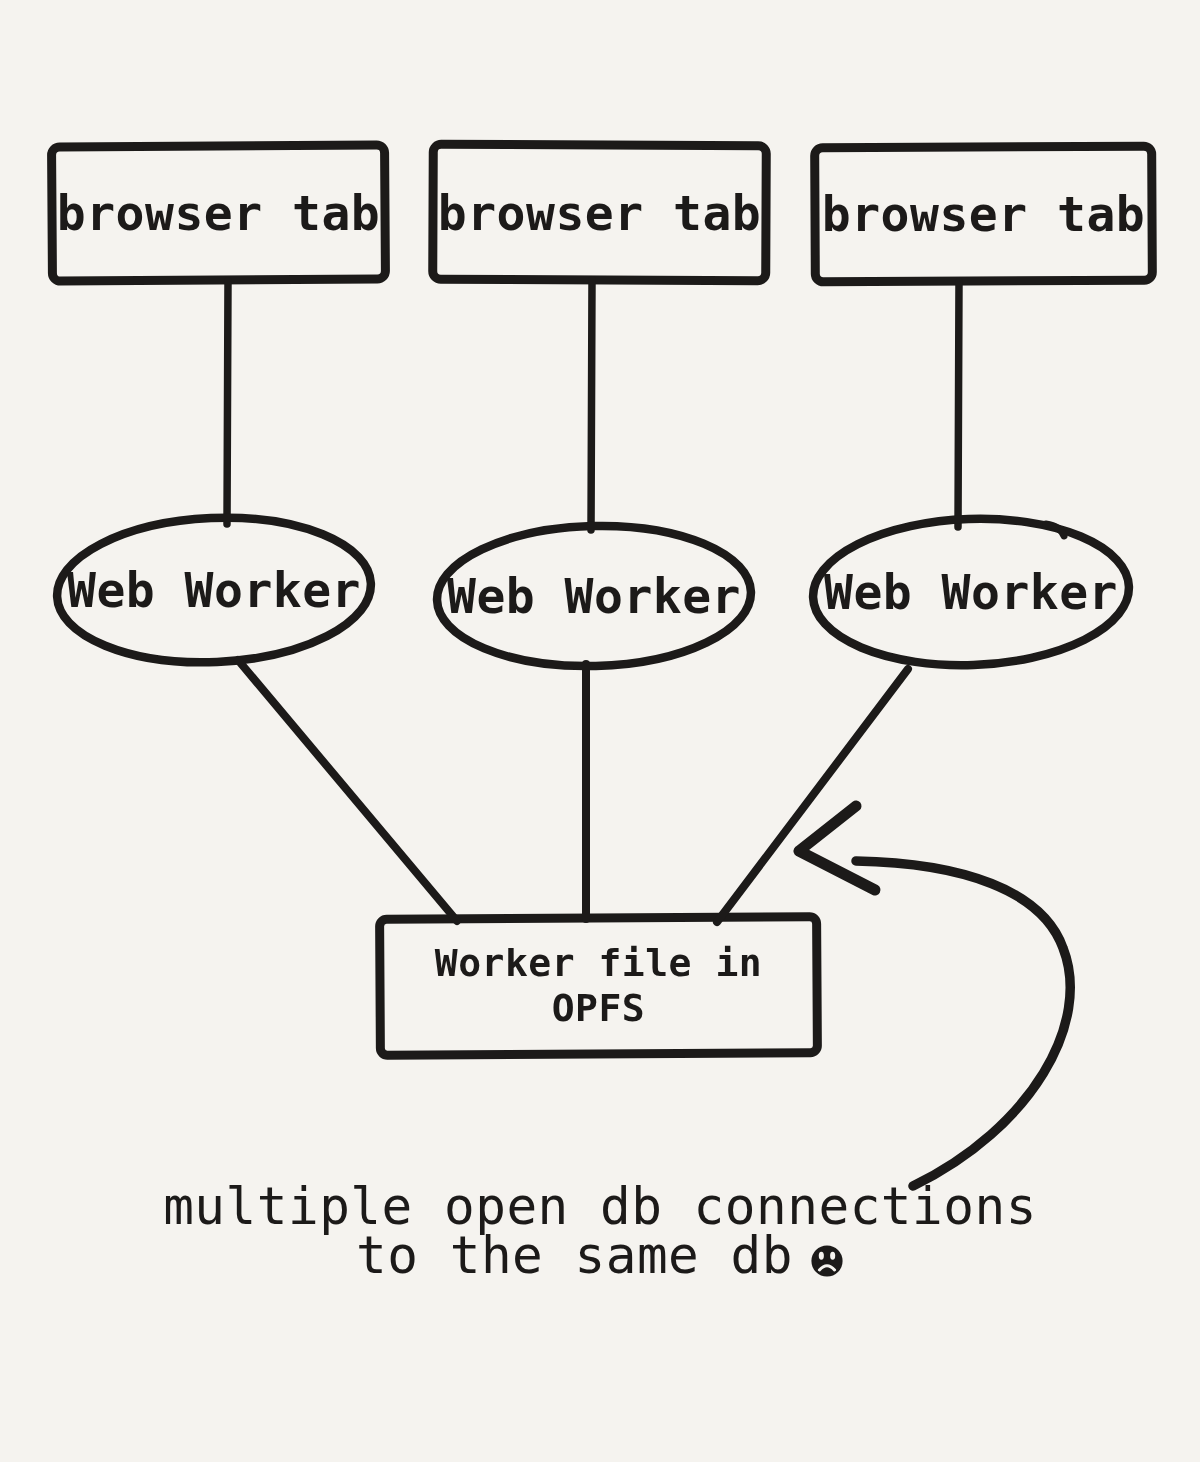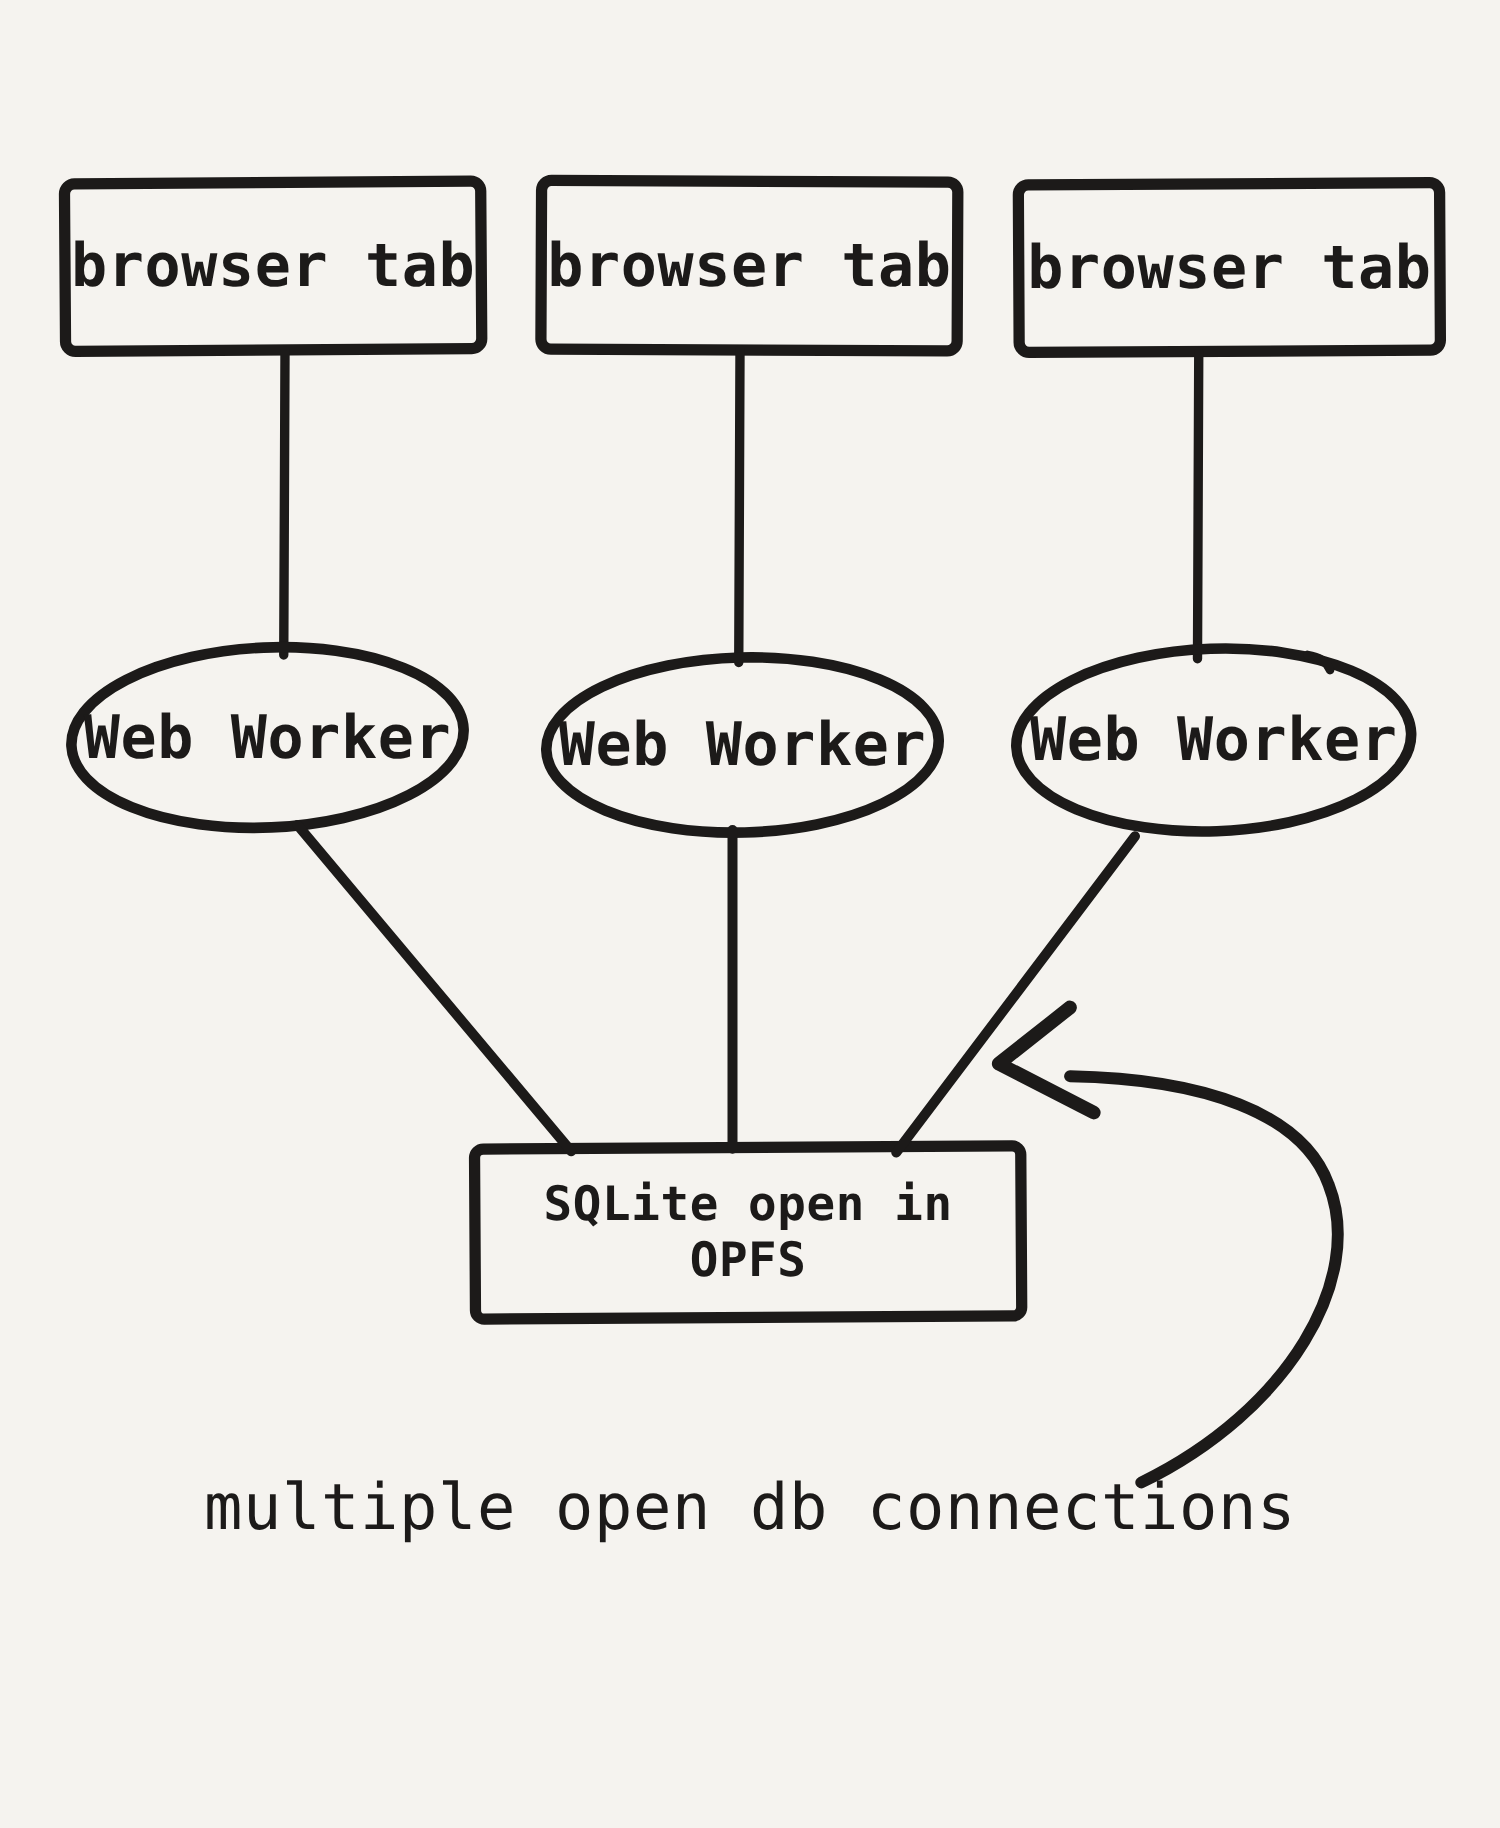--- a/index.html
+++ b/index.html
@@ -109,21 +109,27 @@
 
   <div class="node-label" style="left:52px; top:146px; width:333px; height:134px;">browser tab</div>
   <div class="node-label" style="left:433px; top:145px; width:333px; height:135px;">browser tab</div>
   <div class="node-label" style="left:815px; top:147px; width:337px; height:134px;">browser tab</div>
 
   <div class="node-label" style="left:57px; top:518px; width:314px; height:144px;">Web Worker</div>
   <div class="node-label" style="left:437px; top:526px; width:314px; height:140px;">Web Worker</div>
   <div class="node-label" style="left:813px; top:519px; width:316px; height:146px;">Web Worker</div>
 
   <div class="db-label" style="left:380px; top:918px; width:437px; height:136px;">
-    <div>SQLite open in</div>
+    <div>Worker file in</div>
     <div>OPFS</div>
   </div>
 
   <div class="caption">
     <div>multiple open db connections</div>
+    <div class="cap-line2-wrap"><span>to the same db</span><svg class="sad-face" width="34" height="34" viewBox="-18 -18 36 36">
+      <circle cx="0" cy="0" r="16.5" fill="#1c1a19"></circle>
+      <ellipse cx="-6" cy="-5.5" rx="2.7" ry="4.2" fill="#f5f3ef"></ellipse>
+      <ellipse cx="6" cy="-5.5" rx="2.7" ry="4.2" fill="#f5f3ef"></ellipse>
+      <path d="M -8 9.5 Q 0 0.5 8 9.5" fill="none" stroke="#f5f3ef" stroke-width="3.2" stroke-linecap="round"></path>
+    </svg></div>
   </div>
 
 </div>
 
 </body></html>

